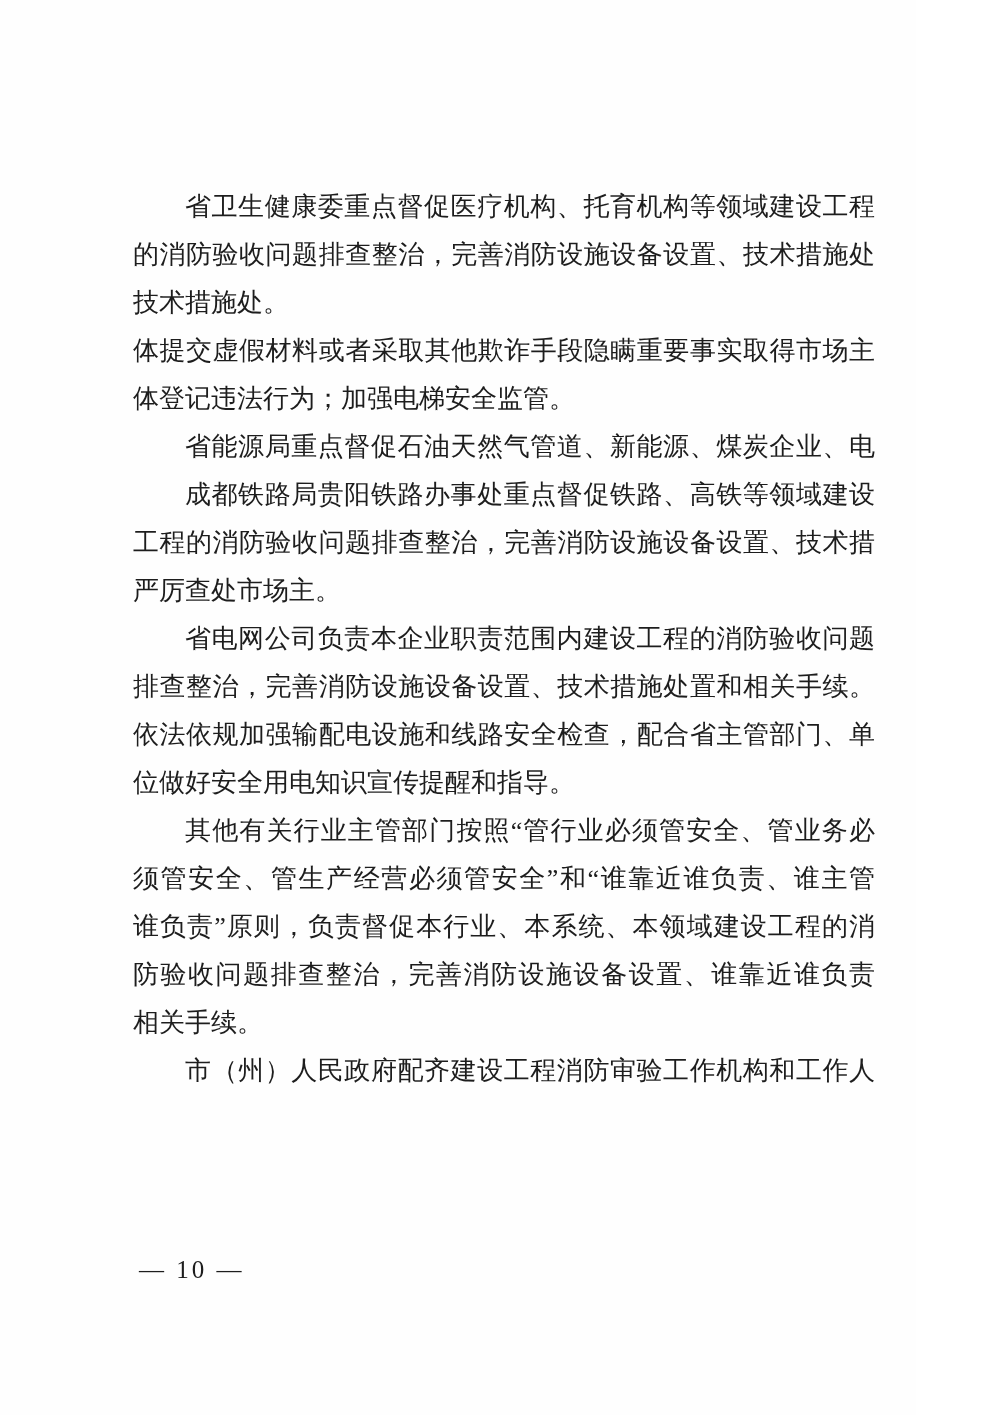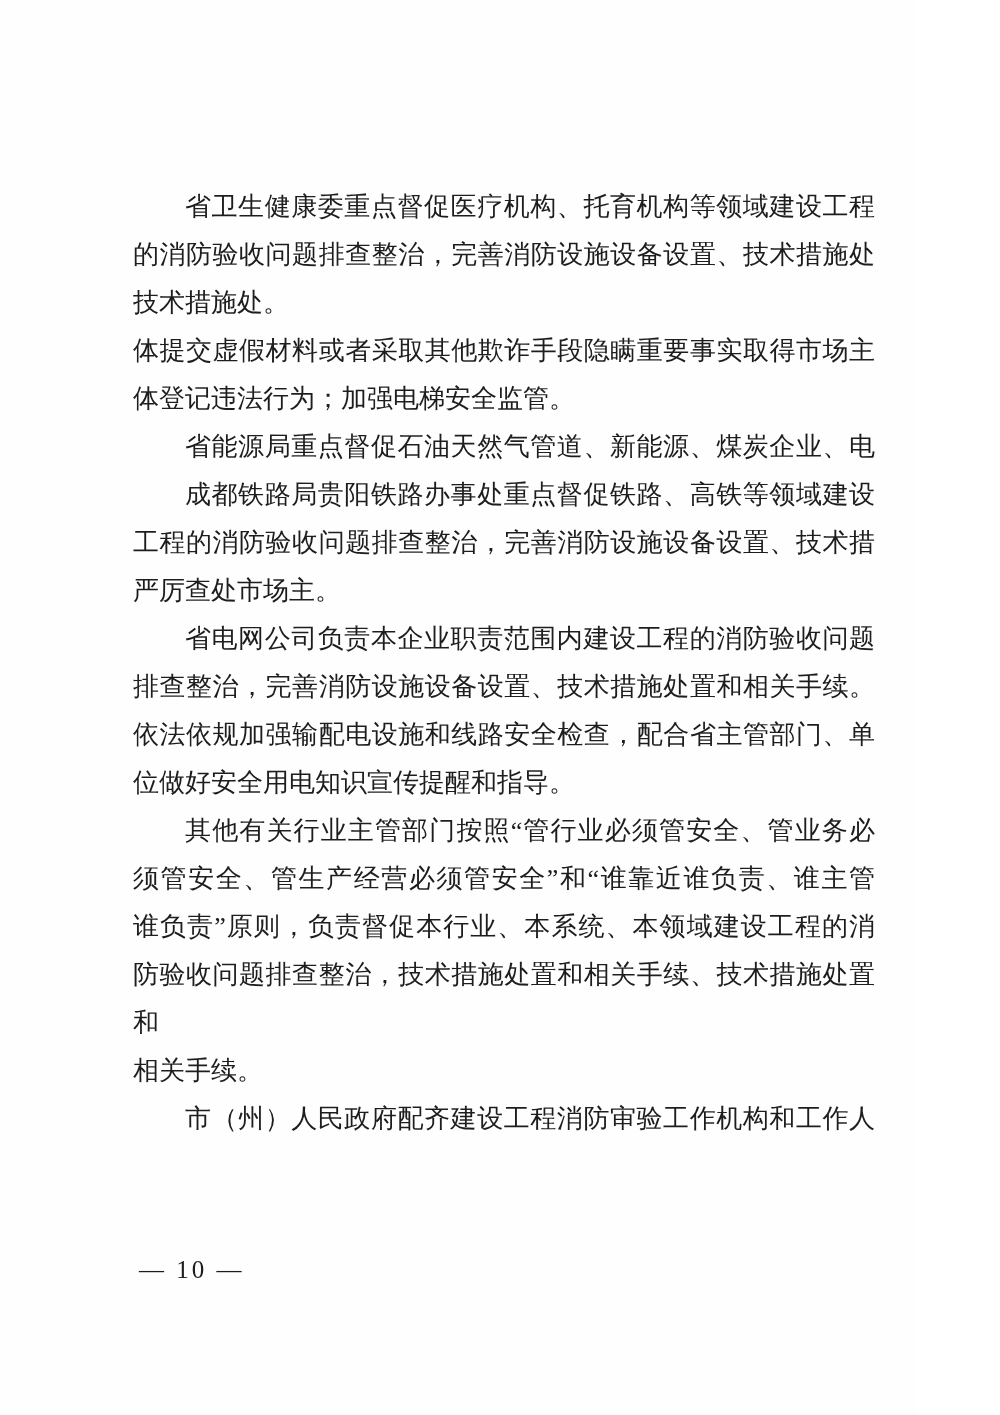--- a/index.html
+++ b/index.html
@@ -86,21 +86,21 @@
       <div class="line first">省电网公司负责本企业职责范围内建设工程的消防验收问题</div>
       <div class="line">排查整治，完善消防设施设备设置、技术措施处置和相关手续。</div>
       <div class="line">依法依规加强输配电设施和线路安全检查，配合省主管部门、单</div>
       <div class="line para-end">位做好安全用电知识宣传提醒和指导。</div>
     </div>
 
     <div class="para">
       <div class="line first">其他有关行业主管部门按照“管行业必须管安全、管业务必</div>
       <div class="line">须管安全、管生产经营必须管安全”和“谁靠近谁负责、谁主管</div>
       <div class="line">谁负责”原则，负责督促本行业、本系统、本领域建设工程的消</div>
-      <div class="line">防验收问题排查整治，技术措施处置和相关手续、技术措施处置和</div>
+      <div class="line">防验收问题排查整治，完善消防设施设备设置、谁靠近谁负责</div>
       <div class="line para-end">相关手续。</div>
     </div>
 
     <div class="para">
       <div class="line first">市（州）人民政府配齐建设工程消防审验工作机构和工作人</div>
     </div>
 
   </div>
 
   <div class="footer">— 10 —</div>

